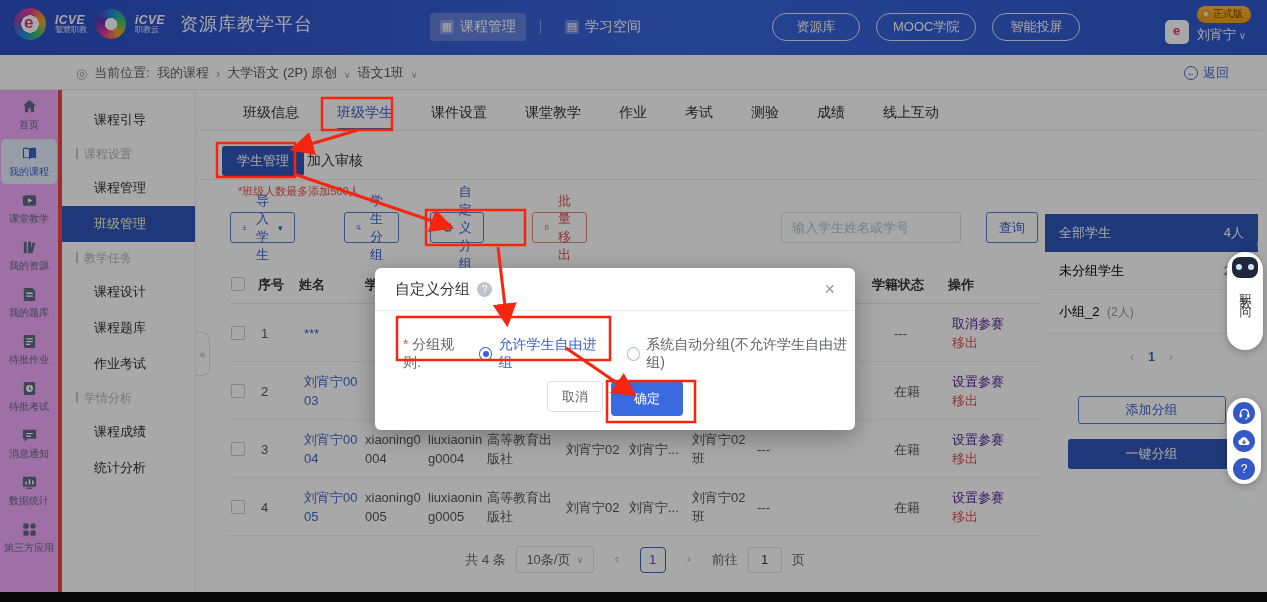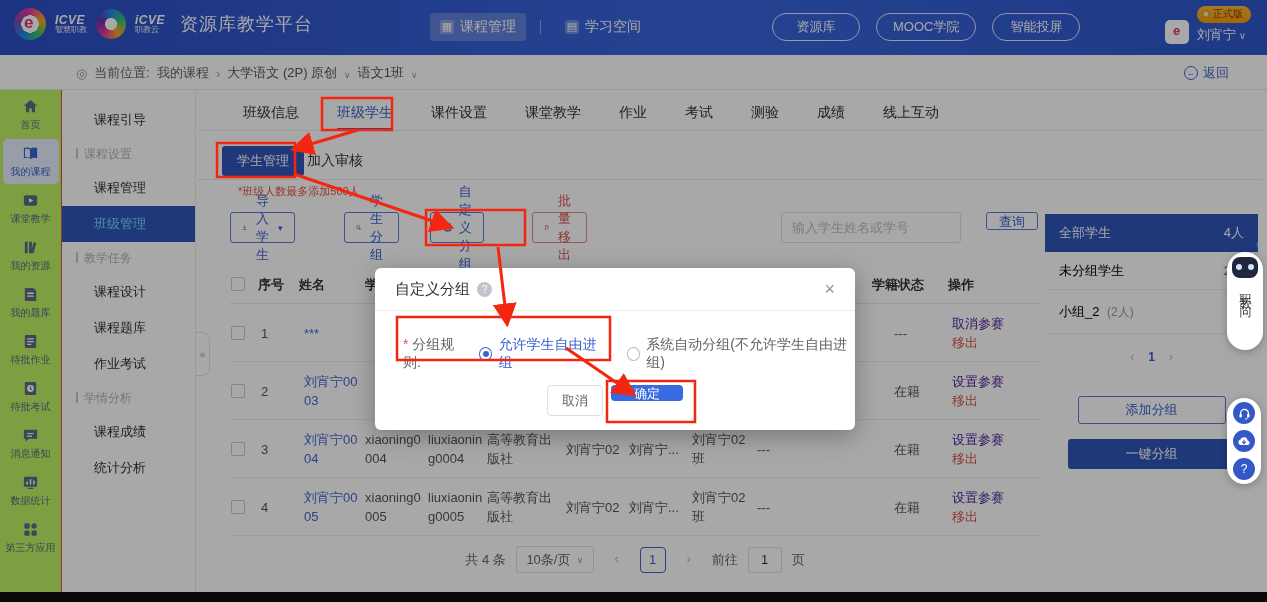--- a/index.html
+++ b/index.html
@@ -47,38 +47,38 @@
 .crumb-left { position:absolute; left:76px; top:9px; display:flex; align-items:center; gap:7px; font-size:13px; color:#666; }
 .loc-ico { color:#999; font-size:13px; }
 .crumb-sep::after { content:"›"; color:#999; }
 .chev::after { content:"∨"; font-size:9px; color:#999; }
 .back-link { position:absolute; right:38px; top:9px; display:flex; align-items:center; gap:5px;
   color:#4468d0; font-size:13px; cursor:pointer; }
 .back-circ { width:14px; height:14px; border:1px solid #4468d0; border-radius:50%; font-size:9px;
   line-height:12px; text-align:center; }
 
 
-.icon-side { position:absolute; left:0; top:90px; width:62px; height:502px; background:#bef264;
-  border-right:1px solid #ef4444; z-index:1; padding-top:2px; }
+.icon-side { position:absolute; left:0; top:90px; width:62px; height:502px; background:#f0abfc;
+  border-right:4px solid #ef4444; z-index:1; padding-top:2px; }
 .side-item { width:56px; margin:0 auto 2px; padding:6px 0 5px; display:flex; flex-direction:column;
   align-items:center; gap:3px; border-radius:5px; cursor:pointer; }
 .side-item .lbl { font-size:10px; color:#5d6b85; white-space:nowrap; }
 .side-item svg { fill:#5d6b85; }
 .side-item.active { background:#e8efff; }
 .side-item.active .lbl { color:#3a62d0; }
 .side-item.active svg { fill:#3a62d0; }
 
 
 .course-side { position:absolute; left:62px; top:90px; width:134px; height:502px; background:#fff;
   border-right:1px solid #ececec; z-index:1; padding-top:12px; }
 .cs-item { height:36px; line-height:36px; padding-left:32px; font-size:13px; color:#333; cursor:pointer; }
 .cs-section { height:32px; line-height:32px; padding-left:14px; font-size:12px; color:#b3b3b3; }
 .cs-section::before { content:""; display:inline-block; width:2px; height:11px; background:#c9c9c9;
   margin-right:6px; vertical-align:-1px; }
-.cs-item.active { background:#2f55b8; color:#7dd3fc; }
+.cs-item.active { background:#2f55b8; color:#fef9c3; }
 .collapse-handle { position:absolute; left:196px; top:332px; width:14px; height:44px; background:#fff;
   border:1px solid #e2e2e2; border-left:none; border-radius:0 8px 8px 0; z-index:1;
   color:#9aa; font-size:10px; line-height:44px; text-align:center; cursor:pointer; }
 .collapse-handle::after { content:"«"; }
 
 
 .tabs-row { position:absolute; left:197px; right:5px; top:96px; height:35px; border-bottom:1px solid #ebebeb;
   display:flex; gap:38px; padding-left:46px; z-index:1; }
 .tab { font-size:14px; color:#333; line-height:32px; cursor:pointer; white-space:nowrap; }
 .tab.active { color:#3a62d0; border-bottom:2px solid #3a62d0; }
@@ -94,21 +94,21 @@
   display:flex; align-items:center; gap:5px; padding:0 11px; cursor:pointer;
   border:1px solid #5a7bd8; color:#3a62d0; }
 .tb-btn svg { fill:#3a62d0; }
 .tb-btn.danger { border-color:#e08983; color:#d9534f; }
 .tb-btn.danger svg { fill:#d9534f; }
 .caret::after { content:"▾"; font-size:9px; }
 .gear-g { font-size:13px; line-height:13px; }
 .search-box { position:absolute; left:551px; top:0; width:180px; height:31px; border:1px solid #dcdfe6;
   border-radius:3px; font-size:13px; padding:0 10px; color:#333; background:#fff; }
 .search-box::placeholder { color:#b8bec9; }
-.query-btn { position:absolute; left:756px; top:0; width:52px; height:18px; border:1px solid #5a7bd8;
+.query-btn { position:absolute; left:756px; top:0; width:52px; height:31px; border:1px solid #5a7bd8;
   color:#3a62d0; background:#fff; border-radius:3px; font-size:13px; cursor:pointer; }
 
 
 .stu-table { position:absolute; left:230px; top:264px; width:810px; z-index:1; }
 .t-head { position:relative; height:40px; border-bottom:1px solid #e8e8e8; font-size:13px; color:#333; font-weight:bold; }
 .t-row { position:relative; height:58px; border-bottom:1px solid #efefef; font-size:13px; color:#555; }
 .cell { position:absolute; top:50%; transform:translateY(-50%); line-height:19px; word-break:break-all; }
 .cb { left:1px; width:14px; height:14px; border:1px solid #c6cbd4; border-radius:2px; background:#fff; }
 .c-idx { left:31px; } .c-name { left:74px; width:56px; color:#4468d0; }
 .c-3 { left:135px; width:60px; } .c-4 { left:198px; width:60px; }
@@ -189,21 +189,21 @@
 .radio-item { display:flex; align-items:center; gap:6px; cursor:pointer; }
 .radio-c { width:14px; height:14px; border-radius:50%; border:1px solid #b5bac4; background:#fff; position:relative; }
 .radio-c.checked { border-color:#3a62d0; }
 .radio-c.checked::after { content:""; position:absolute; left:3px; top:3px; width:6px; height:6px;
   border-radius:50%; background:#3a62d0; }
 .radio-item.sel span.rlbl { color:#3a62d0; }
 .radio-gap { margin-left:12px; }
 .modal-foot { position:absolute; left:0; right:0; bottom:14px; display:flex; justify-content:center; gap:8px; }
 .m-cancel { width:56px; height:31px; border:1px solid #dcdfe6; background:#fff; color:#606266;
   border-radius:4px; font-size:13px; cursor:pointer; }
-.m-confirm { width:72px; height:16px; border:none; background:#3a6ae0; color:#fff; border-radius:4px;
+.m-confirm { width:72px; height:35px; border:none; background:#3a6ae0; color:#fff; border-radius:4px;
   font-size:13px; cursor:pointer; }
 
 
 .anno { position:absolute; left:0; top:0; z-index:60; pointer-events:none; }
 </style>
 </head>
 <body>
 
 <div id="stage">
 

